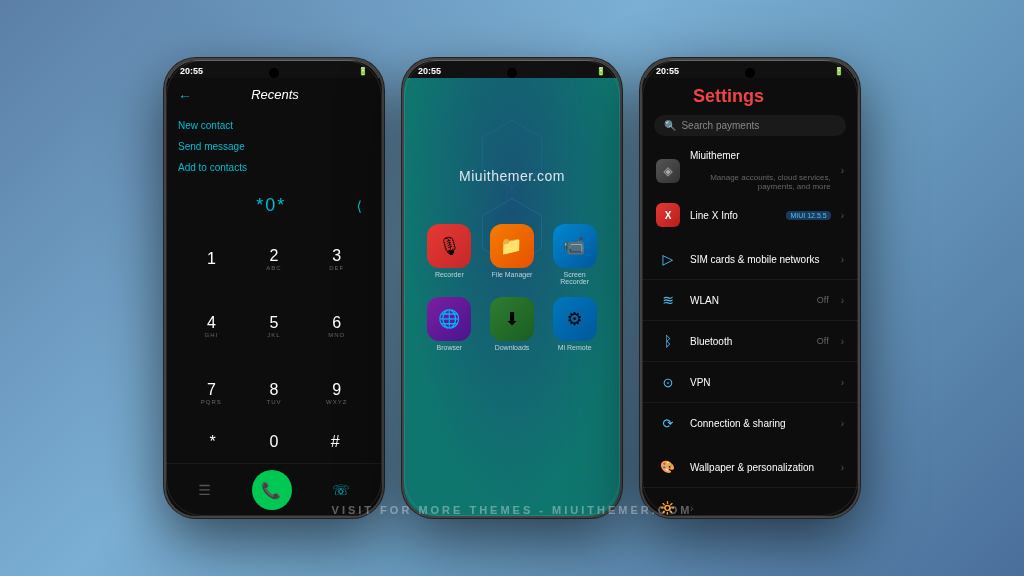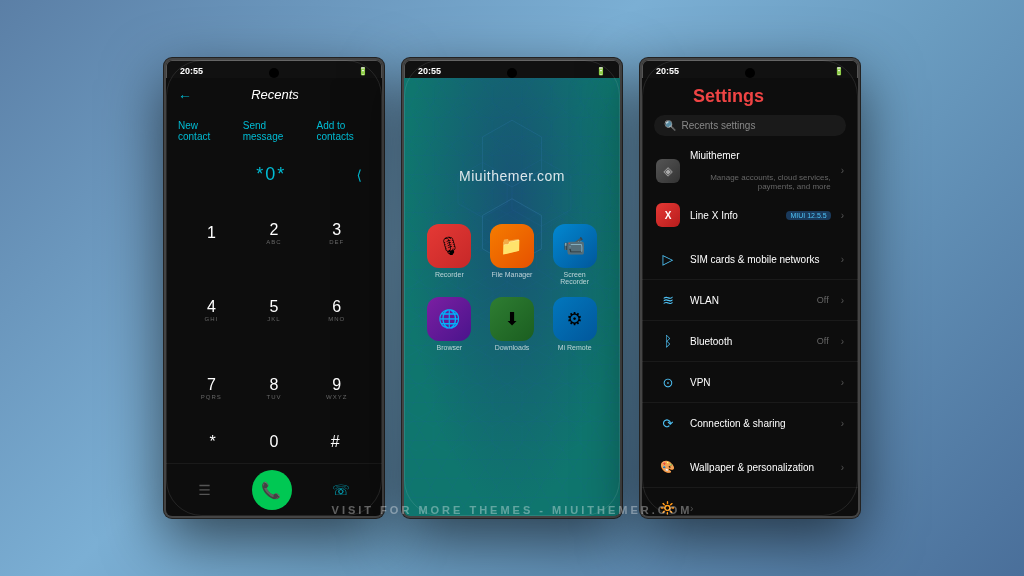--- a/index.html
+++ b/index.html
@@ -34,21 +34,21 @@
       gap: 18px;
       align-items: center;
       justify-content: center;
     }
 
     
     .phone {
       width: 220px;
       height: 460px;
       background: #111;
-      border-radius: 8px;
+      border-radius: 32px;
       border: 2px solid #444;
       box-shadow: 0 0 0 1px #222, 0 20px 60px rgba(0,0,0,0.6), inset 0 0 0 1px #555;
       overflow: hidden;
       position: relative;
       display: flex;
       flex-direction: column;
     }
 
     .phone::before {
       content: '';
@@ -110,22 +110,22 @@
       padding: 8px 12px;
       position: relative;
     }
 
     .back-arrow { color: #00bcd4; font-size: 14px; margin-right: 8px; }
     .recents-title { color: #fff; font-size: 13px; font-weight: 500; flex: 1; text-align: center; margin-right: 20px; font-style: italic; }
 
     .contact-options {
       padding: 8px 12px;
       display: flex;
-      flex-direction: row;
-      gap: 22px;
+      flex-direction: column;
+      gap: 6px;
     }
 
     .contact-option {
       color: #00bcd4;
       font-size: 10px;
       padding: 2px 0;
     }
 
     .dialer-input-area {
       display: flex;
@@ -491,21 +491,21 @@
   <div class="phone phone3">
     <div class="punch-hole"></div>
     <div class="status-bar">
       <span class="status-time">20:55</span>
       <span class="status-icons">🔋</span>
     </div>
     <div class="phone-screen">
       <div class="settings-title">Settings</div>
       <div class="search-bar">
         <span class="search-icon-s">🔍</span>
-        <span class="search-placeholder">Recents settings</span>
+        <span class="search-placeholder">Search payments</span>
       </div>
       <div class="settings-list">
 
         <div class="settings-item">
           <div class="miuithemer-icon settings-item-icon">◈</div>
           <div class="settings-item-content">
             <div class="settings-item-title">Miuithemer</div>
             <div class="settings-item-sub">Manage accounts, cloud services, payments, and more</div>
           </div>
           <span class="settings-chevron">›</span>

